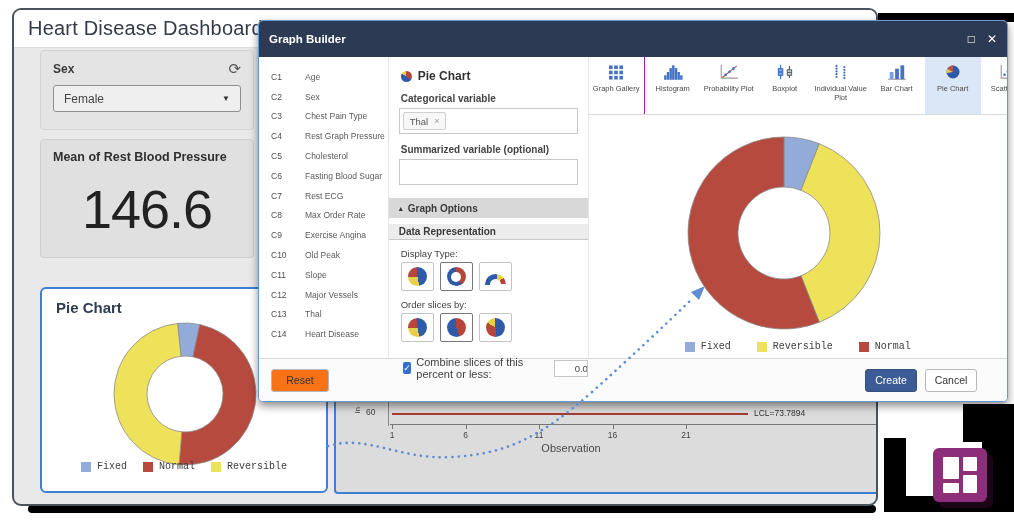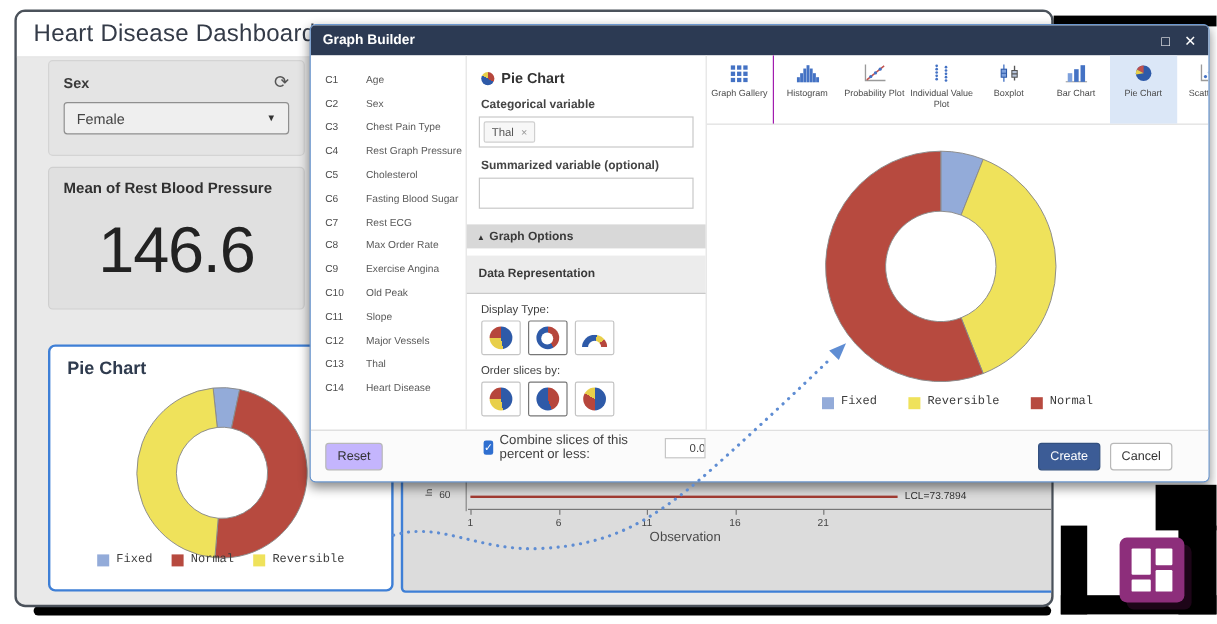--- a/index.html
+++ b/index.html
@@ -48,21 +48,21 @@
   #imr-lcl-line { position:absolute; left:56px; top:21px; width:356px; height:2px; background:#a33b32; }
   #imr-lcl-label { position:absolute; left:418px; top:16px; font-size:8.5px; color:#333; }
   #imr-xaxis { position:absolute; left:54px; top:32px; width:490px; height:1px; background:#777; }
   .imr-tickmark { position:absolute; top:33px; width:1px; height:4px; background:#777; }
   .imr-ticklabel { position:absolute; top:38px; font-size:8.5px; color:#444; transform:translateX(-50%); }
   #imr-xlabel { position:absolute; left:175px; top:50px; width:120px; text-align:center; font-size:11px; color:#4a4a4a; }
 
   
   #dialog { position:absolute; left:258px; top:20px; width:750px; height:382px; background:#fff;
     border:1px solid #6b97cf; border-radius:5px; box-shadow:0 4px 9px rgba(0,0,0,.45); z-index:4; display:flex; flex-direction:column; overflow:hidden; }
-  #dlg-titlebar { height:25px; background:#2c3a53; display:flex; align-items:center; padding:0 10px; flex:0 0 auto; }
+  #dlg-titlebar { height:36px; background:#2c3a53; display:flex; align-items:center; padding:0 10px; flex:0 0 auto; }
   #dlg-title { color:#fff; font-size:11.5px; font-weight:700; }
   #dlg-winbtns { margin-left:auto; display:flex; gap:12px; }
   .winbtn { color:#fff; font-size:12px; line-height:1; cursor:pointer; }
   #dlg-body { flex:1 1 auto; display:flex; min-height:0; }
 
   #col-list { width:137px; padding:10px 0 0 12px; overflow:hidden; }
   .col-row { display:flex; height:19.8px; align-items:center; }
   .col-id { width:34px; font-size:8.5px; color:#4e4e4e; }
   .col-name { font-size:8.5px; color:#5a5a5a; }
 
@@ -72,21 +72,21 @@
     background:conic-gradient(#b6463c 0 120deg,#2e5aa8 120deg 300deg,#e8cf4a 300deg 360deg); }
   #settings-title { font-size:12px; font-weight:700; color:#333; }
   .fld-label { font-size:10px; font-weight:700; color:#444; margin:10px 12px 4px 12px; }
   .fld-box { margin:0 10px; height:26px; border:1px solid #c8c8c8; background:#fff; display:flex; align-items:center; padding:3px; }
   #cat-tag { display:inline-flex; align-items:center; height:18px; padding:0 6px; border:1px solid #cfcfcf; border-radius:2px; background:#f7f7f7; }
   #cat-tag-text { font-size:9.5px; color:#555; }
   #cat-tag-x { font-size:9px; color:#999; margin-left:6px; cursor:pointer; }
   #graph-options-bar { margin-top:13px; height:20px; background:#d8d8d8; display:flex; align-items:center; padding-left:10px; gap:5px; }
   #graph-options-caret { font-size:8px; color:#333; }
   #graph-options-label { font-size:10px; font-weight:700; color:#3a3a3a; }
-  #data-rep-bar { margin:6px 0 0 0; height:32px; background:#ececec; border-bottom:1px solid #c9c9c9; display:flex; align-items:center; padding-left:10px; }
+  #data-rep-bar { margin:6px 0 0 0; height:16px; background:#ececec; border-bottom:1px solid #c9c9c9; display:flex; align-items:center; padding-left:10px; }
   #data-rep-label { font-size:10px; font-weight:700; color:#3a3a3a; }
   .mini-label { font-size:9.5px; color:#3f3f3f; margin:8px 0 3px 12px; }
   .ico-row { display:flex; gap:6px; margin-left:12px; }
   .ico-btn { width:33px; height:29px; border:1px solid #c4c4c4; border-radius:2px; background:#fff; display:flex; align-items:center; justify-content:center; cursor:pointer; position:relative; }
   .ico-btn.sel { border:1.5px solid #777; }
   .pie-i { width:19px; height:19px; border-radius:50%; position:relative; }
   .i-pie1 { background:conic-gradient(#2e5aa8 0 170deg,#e8cf4a 170deg 268deg,#b6463c 268deg 360deg); }
   .i-donut { background:conic-gradient(#b6463c 0 150deg,#2e5aa8 150deg 360deg); }
   .i-donut::after { content:""; position:absolute; left:4.5px; top:4.5px; width:10px; height:10px; border-radius:50%; background:#fff; }
   .i-gauge { width:21px; height:11px; overflow:hidden; position:relative; margin-top:6px; }
@@ -112,21 +112,21 @@
   #chart-area { position:relative; height:256px; background:#fff; }
   #builder-donut { position:absolute; left:95px; top:18px; }
   #builder-legend { position:absolute; left:0; top:226px; width:100%; display:flex; justify-content:center; gap:26px; }
 
   .lg-item { display:flex; align-items:center; gap:6px; }
   .lg-swatch { width:10px; height:10px; }
   .lg-label { font-size:10px; color:#3c3c3c;font-family:Liberation Mono, monospace; }
 
   #dlg-footer { flex:0 0 auto; height:43px; background:#fbfbfb; border-top:1px solid #d9d9d9; display:flex; align-items:center; padding:0 30px 0 12px; }
   .btn { height:23px; border-radius:3px; font-size:10.5px; display:flex; align-items:center; justify-content:center; cursor:pointer; }
-  #reset-btn { width:48px; background:#c4b5fd; border:1px solid #b8b8b8; color:#333; }
+  #reset-btn { width:58px; background:#f97316; border:1px solid #b8b8b8; color:#333; }
   #create-btn { width:52px; background:#3c5c96; border:1px solid #33507f; color:#fff; margin-left:auto; }
   #cancel-btn { width:52px; background:#fff; border:1px solid #b8b8b8; color:#333; margin-left:8px; }
 
   
   #arrow-overlay { position:absolute; left:0; top:0; width:1014px; height:520px; z-index:6; pointer-events:none; }
 
   
   #app-logo { position:absolute; left:933px; top:448px; width:54px; height:54px; background:#8d2e7b; border-radius:6px;
     box-shadow:6px 6px 0 rgba(52,10,44,.55); z-index:7; }
   .pane { position:absolute; background:#fff; border-radius:1px; }
@@ -432,29 +432,29 @@
               <span class="tb-label">Histogram</span>
             </div>
             <div class="tb-item">
               <svg class="tb-ico">
                 <use xlink:href="#probability-plot-icon"></use>
               </svg>
               <span class="tb-label">Probability Plot</span>
             </div>
             <div class="tb-item">
               <svg class="tb-ico">
+                <use xlink:href="#boxplot-icon"></use>
+              </svg>
+              <span class="tb-label">Boxplot</span>
+            </div>
+            <div class="tb-item">
+              <svg class="tb-ico">
                 <use xlink:href="#individual-value-plot-icon"></use>
               </svg>
               <span class="tb-label">Individual Value Plot</span>
-            </div>
-            <div class="tb-item">
-              <svg class="tb-ico">
-                <use xlink:href="#boxplot-icon"></use>
-              </svg>
-              <span class="tb-label">Boxplot</span>
             </div>
             <div class="tb-item">
               <svg class="tb-ico">
                 <use xlink:href="#bar-chart-icon"></use>
               </svg>
               <span class="tb-label">Bar Chart</span>
             </div>
             <div class="tb-item sel">
               <svg class="tb-ico">
                 <use xlink:href="#pie-chart-icon"></use>

